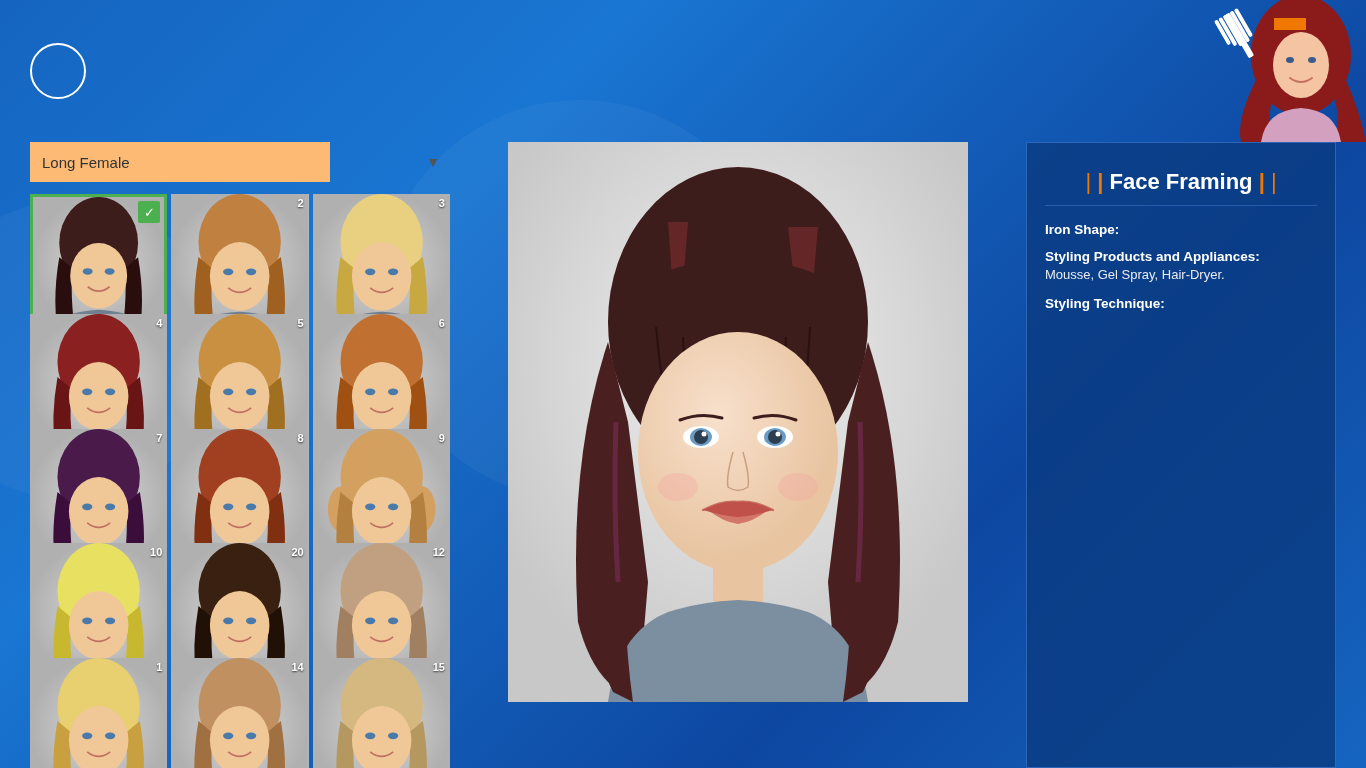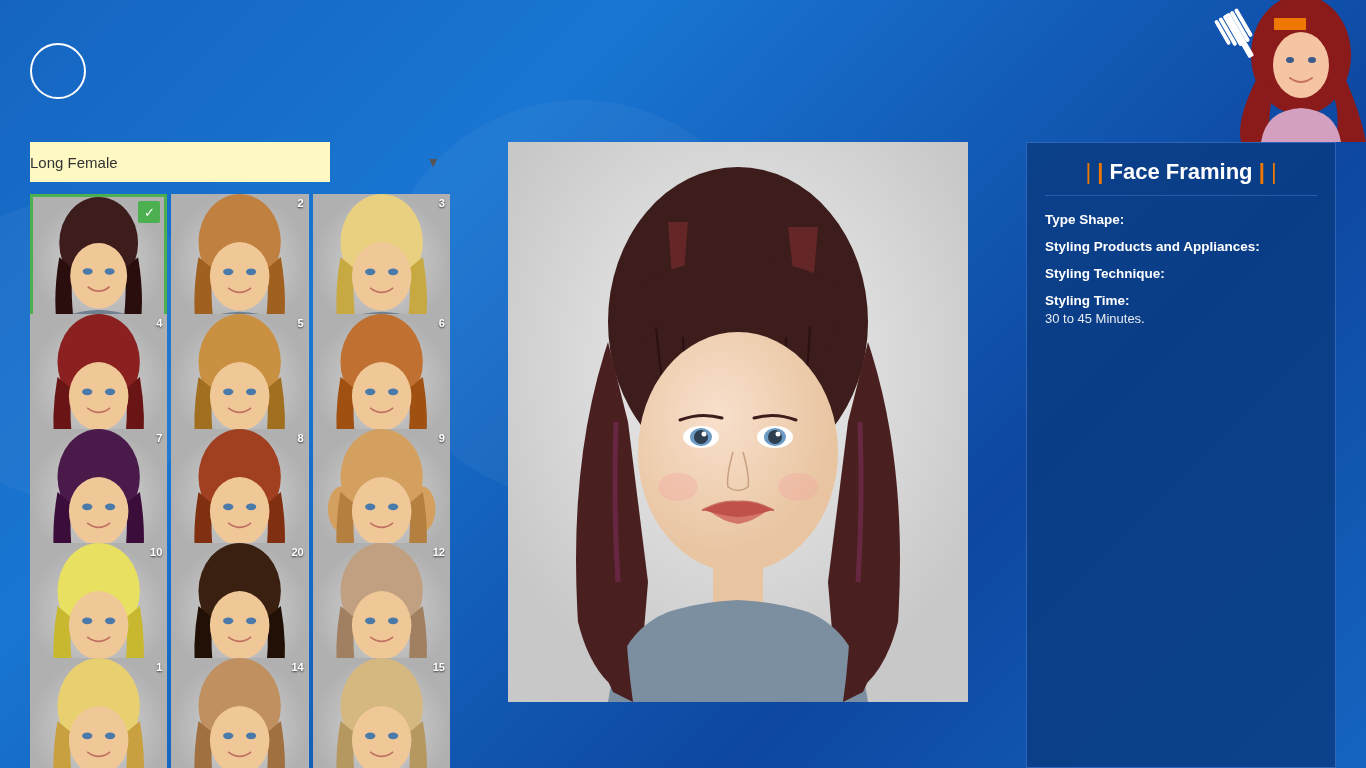--- a/index.html
+++ b/index.html
@@ -95,23 +95,23 @@
       gap: 12px;
     }
 
     
     .dropdown {
       position: relative;
     }
     .dropdown select {
       width: 300px;
       height: 40px;
-      padding: 0 40px 0 0;
+      padding: 0 40px 0 12px;
       font-size: 15px;
-      background: #fef9c3;
+      background: #fdba74;
       border: none;
       appearance: none;
       cursor: pointer;
       color: #333;
     }
     .dropdown-arrow {
       position: absolute;
       right: 10px;
       top: 50%;
       transform: translateY(-50%);
@@ -206,21 +206,21 @@
       position: relative;
       overflow: hidden;
     }
 
     
     .right-panel {
       width: 310px;
       flex-shrink: 0;
       background: rgba(10, 60, 130, 0.85);
       border: 1px solid rgba(100, 160, 255, 0.4);
-      padding: 16px 18px;
+      padding: 26px 18px;
       color: white;
       overflow-y: auto;
     }
     .info-title {
       text-align: center;
       font-size: 22px;
       font-weight: 600;
       color: white;
       margin-bottom: 16px;
       padding-bottom: 10px;
@@ -807,28 +807,25 @@
           <path d="M352,280 Q355,360 350,440" stroke="#7B2D5A" stroke-width="5" fill="none" opacity="0.6"></path>
         </svg>
       </div>
     </div>
   </div>
 
   <div class="right-panel" id="info-panel">
     <div class="info-title" id="info-title"><span style="color:#f07800">|</span> Face Framing <span style="color:#f07800">|</span></div>
     <div id="info-sections">
         <div class="info-section">
-    <div class="info-label">Type Shape:</div>
+    <div class="info-label">Iron Shape:</div>
   </div>
         <div class="info-section">
     <div class="info-label">Styling Products and Appliances:</div>
+    <div class="info-value">Mousse, Gel Spray, Hair-Dryer.</div>
   </div>
         <div class="info-section">
     <div class="info-label">Styling Technique:</div>
   </div>
-        <div class="info-section">
-    <div class="info-label">Styling Time:</div>
-    <div class="info-value">30 to 45 Minutes.</div>
-  </div>
       </div>
   </div>
 
 </div>
 
 </body></html>

